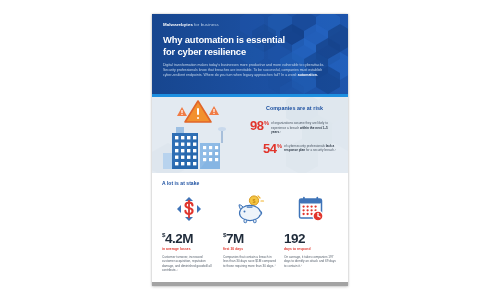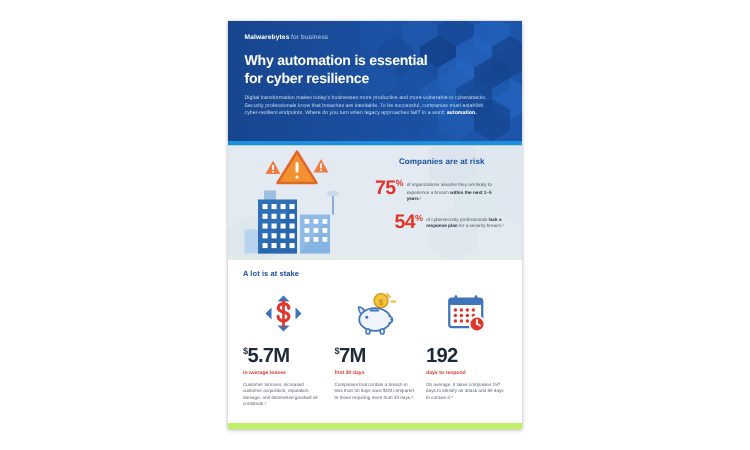--- a/index.html
+++ b/index.html
@@ -19,21 +19,21 @@
     background: #ffffff;
   }
 
   
   #page {
     position: absolute;
     left: 152px;
     top: 14px;
     width: 196px;
     height: 272px;
-    background: #bef264;
+    background: #a3a3a3;
     box-shadow: 0 0 2px rgba(0,0,0,0.22), 0 1px 3px rgba(0,0,0,0.14);
     overflow: hidden;
   }
 
   
   .header {
     position: relative;
     height: 80px;
     background: #1b4fa0;
     overflow: hidden;
@@ -346,21 +346,21 @@
             </g>
 
             <rect x="11" y="56" width="9" height="16" fill="#b8d3ee"></rect>
           </svg>
         </div>
 
         <div class="risk-right">
           <div class="risk-title">Companies are at risk</div>
 
           <div class="stat-row">
-            <div class="stat-big"><span>75</span><sup>%</sup></div>
+            <div class="stat-big"><span>98</span><sup>%</sup></div>
             <div class="stat-copy"><span>of organizations assume they are likely to experience a breach </span><b>within the next 1–5 years</b><span>.¹</span></div>
           </div>
 
           <div class="stat-row indent">
             <div class="stat-big"><span>54</span><sup>%</sup></div>
             <div class="stat-copy"><span>of cybersecurity professionals </span><b>lack a response plan</b><span> for a security breach.²</span></div>
           </div>
         </div>
       </div>
     </div>
@@ -376,21 +376,21 @@
               <path d="M15 3 L11 7 L19 7 Z" fill="#3f74b8"></path>
               <path d="M15 27 L11 23 L19 23 Z" fill="#3f74b8"></path>
               <path d="M3 15 L7 11 L7 19 Z" fill="#3f74b8"></path>
               <path d="M27 15 L23 11 L23 19 Z" fill="#3f74b8"></path>
               <path d="M15 6 L15 24" stroke="#3f74b8" stroke-width="1" fill="none"></path>
               <path d="M18.5 11.5 c0-2-1.8-3-3.5-3 s-3.5 1-3.5 2.8 c0 1.8 2 2.3 3.5 2.7
                        c1.6 0.4 3.6 0.9 3.6 2.9 c0 2-1.9 3.1-3.6 3.1 s-3.6-1.1-3.6-3.1" stroke="#e1352c" stroke-width="2.1" fill="none" stroke-linecap="round"></path>
               <line x1="15" y1="6.5" x2="15" y2="23.5" stroke="#e1352c" stroke-width="1.7" stroke-linecap="round"></line>
             </svg>
           </div>
-          <div class="col-num"><sup>$</sup><span>5.7M</span></div>
+          <div class="col-num"><sup>$</sup><span>4.2M</span></div>
           <div class="col-label">in average losses</div>
           <div class="col-copy">Customer turnover, increased customer acquisition, reputation damage, and diminished goodwill all contribute.³</div>
         </div>
 
         <div class="col">
           <div class="icon-box">
             <svg width="32" height="30" viewBox="0 0 32 30">
               <line x1="24" y1="2" x2="26" y2="4" stroke="#f2b32c" stroke-width="1.2" stroke-linecap="round"></line>
               <line x1="27" y1="7" x2="29.5" y2="7" stroke="#f2b32c" stroke-width="1.2" stroke-linecap="round"></line>
               <circle cx="20" cy="6.5" r="4.6" fill="#f4c542" stroke="#d79a1e" stroke-width="1"></circle>

